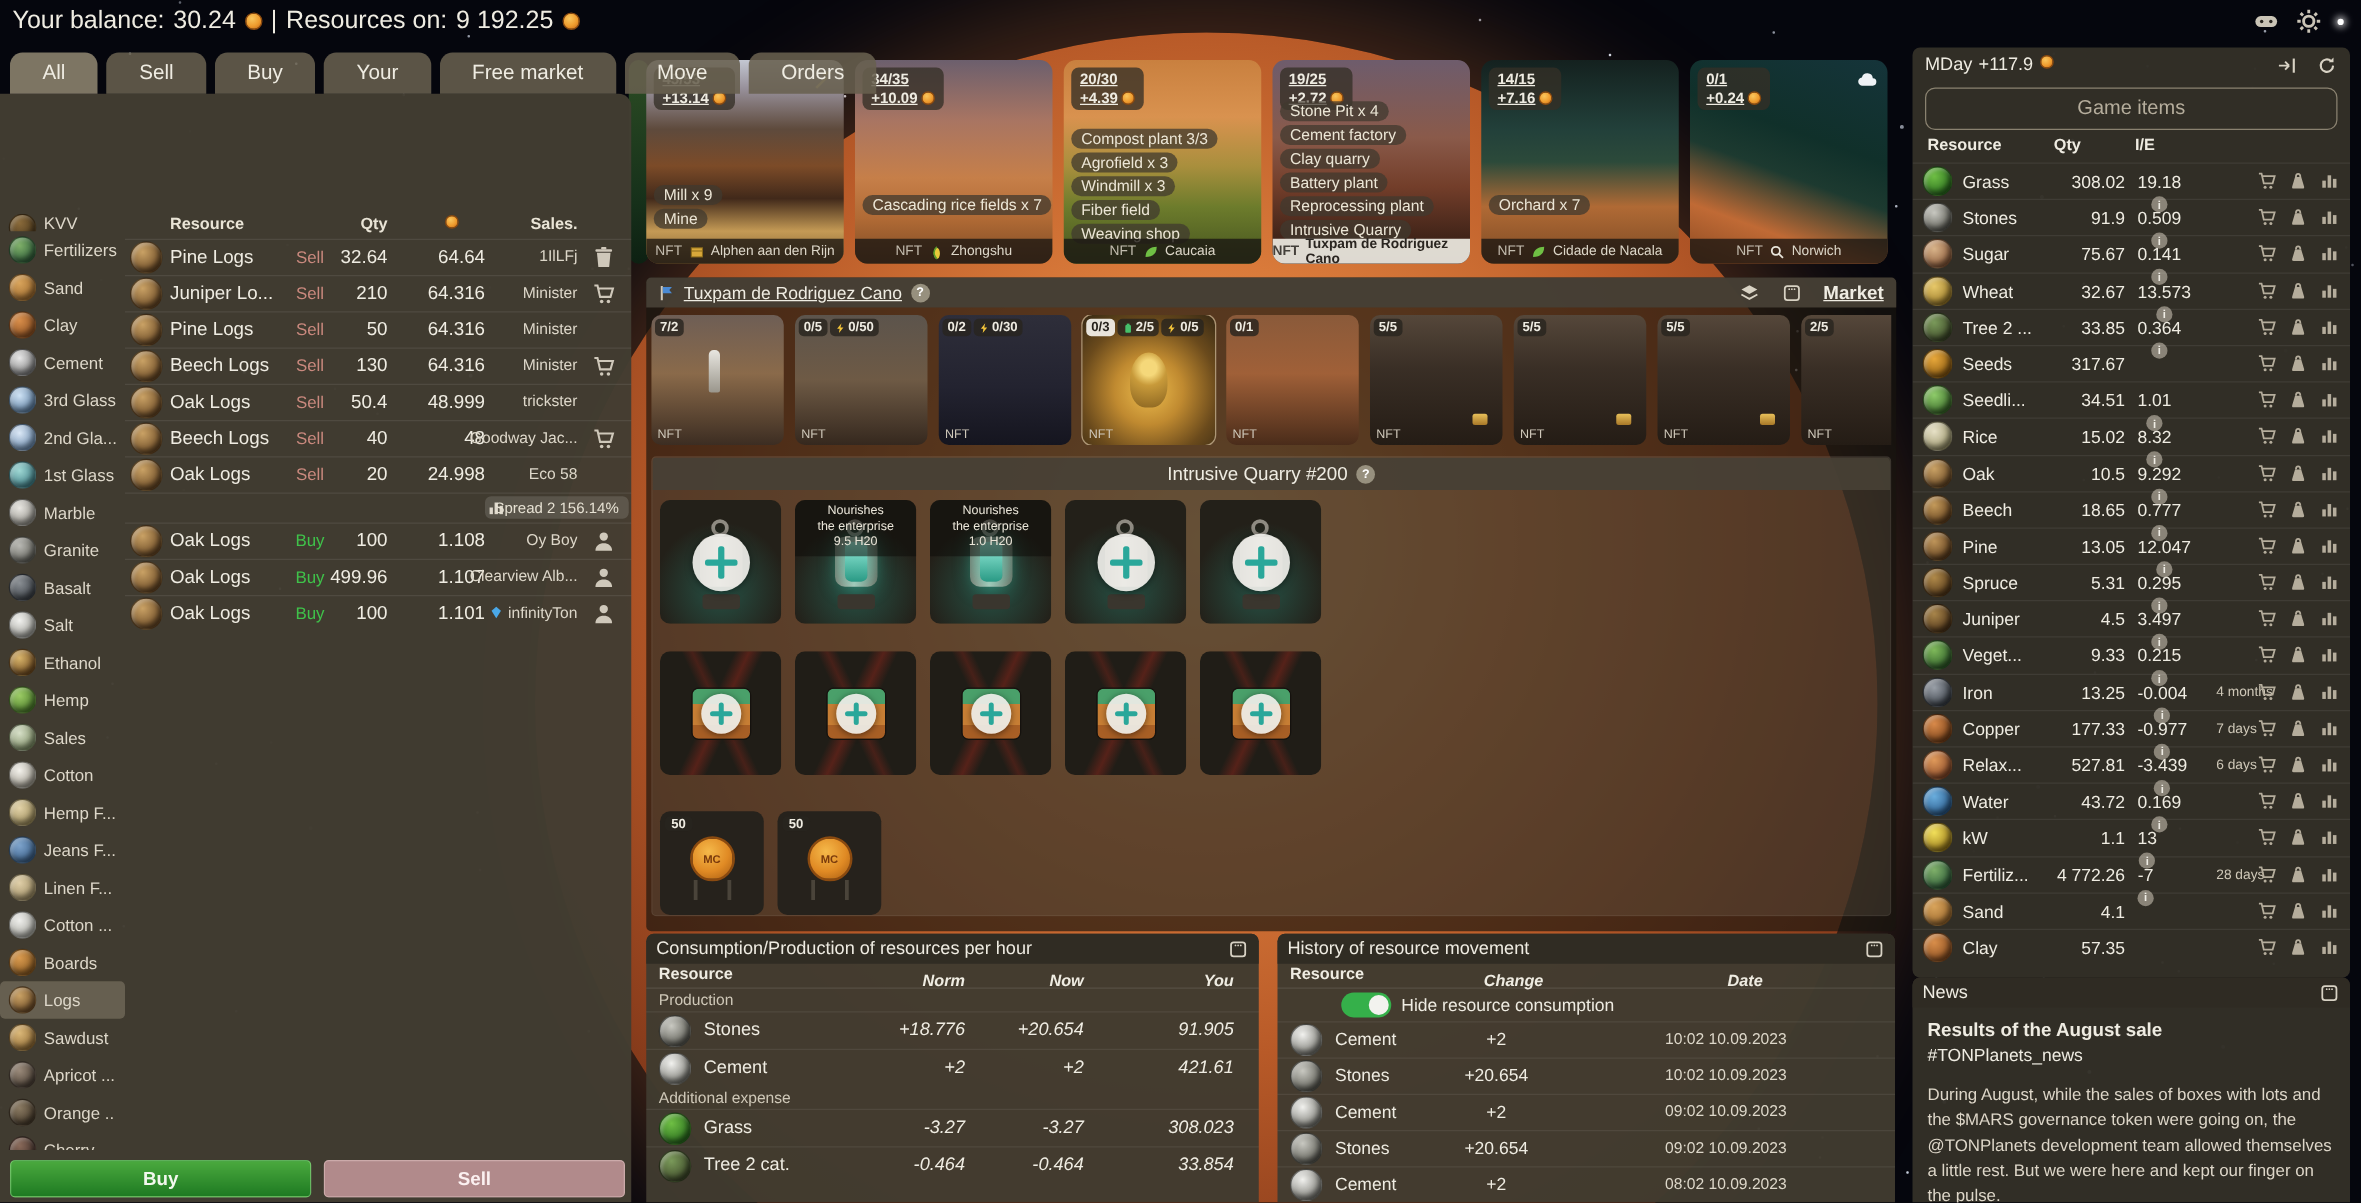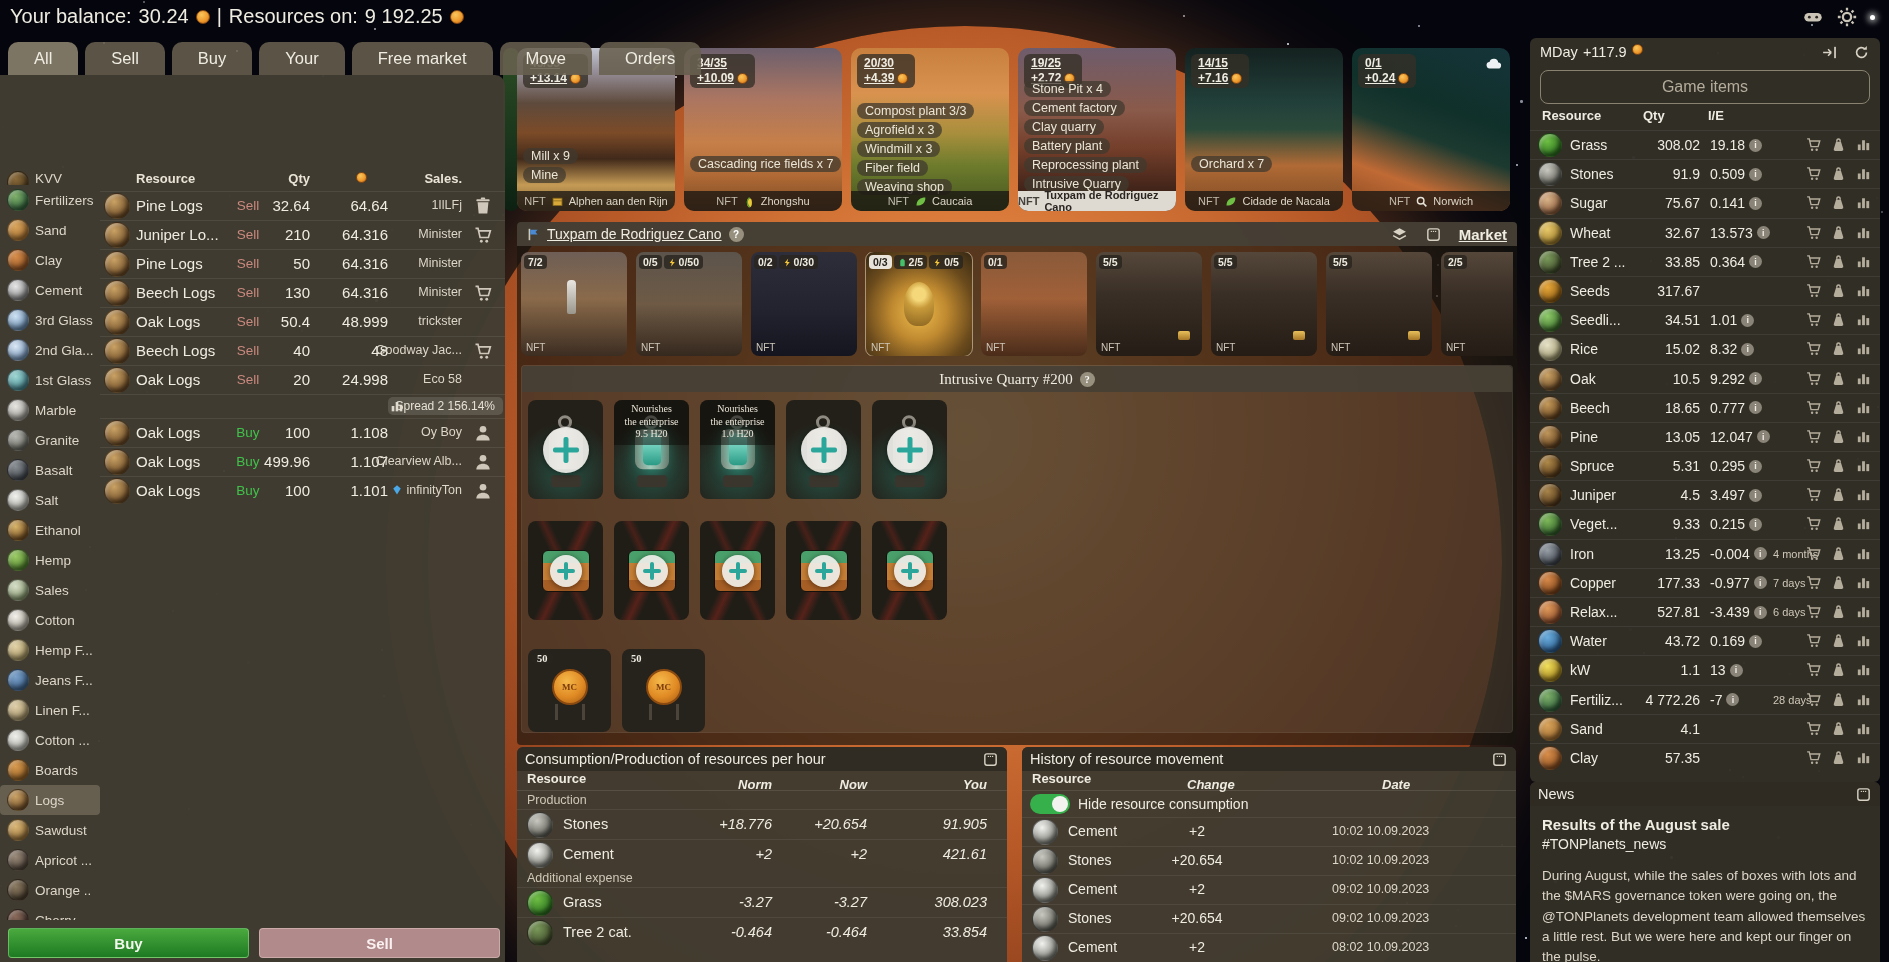--- a/index.html
+++ b/index.html
@@ -127,25 +127,25 @@
     background:radial-gradient(circle at 50% 28%, #f5d87a 0 18%, #c89a3a 40%, #8a6420 100%); border-radius:50% 50% 40% 40%; }
   .tb-badges { position:absolute; left:3px; top:3px; display:flex; gap:2px; }
   .tbadge { background:rgba(40,36,30,.82); border-radius:4px; padding:1px 4px; font-size:10.5px;
     font-weight:bold; display:flex; align-items:center; gap:2px; white-space:nowrap; }
   .tbadge.white { background:rgba(240,237,230,.95); color:#26221c; }
   .tbadge svg { width:9px; height:11px; }
   .tb-nft { position:absolute; left:5px; bottom:3px; font-size:10px; color:#cfc8ba; }
 
   
   #quarry { position:absolute; left:4px; top:143px; width:992px; height:368px;
-    background:rgba(142,130,108,.20); border:1px solid rgba(255,255,255,.06); border-radius:4px; overflow:hidden;font-family:Liberation Serif, serif; }
+    background:rgba(142,130,108,.20); border:1px solid rgba(255,255,255,.06); border-radius:4px; overflow:hidden; }
   #q-head { height:26px; background:rgba(70,64,53,.92); display:flex; align-items:center; justify-content:center;
     gap:7px; font-size:15px; border-radius:3px 3px 0 0; }
   .q-row { position:absolute; left:6px; display:flex; gap:11px; }
-  .slot { position:relative; width:75px; height:99px; border-radius:8px; overflow:hidden;
+  .slot { position:relative; width:97px; height:99px; border-radius:8px; overflow:hidden;
     background:radial-gradient(circle at 50% 72%, rgba(45,185,162,.32), rgba(22,19,15,0) 62%), #232019; }
   .slot-bat { background:
     linear-gradient(115deg, transparent 42%, rgba(210,45,30,.30) 50%, transparent 58%),
     linear-gradient(65deg, transparent 44%, rgba(210,45,30,.22) 50%, transparent 56%), #201d17; }
   .slot-sm { width:83px; height:83px; background:#26221c; }
   .drill { position:absolute; left:50%; top:50%; width:34px; height:58px; transform:translate(-50%,-46%); }
   .drill .hook { position:absolute; left:9px; top:-8px; width:14px; height:14px; border:3px solid #8f8b82; border-radius:50%; }
   .drill .body { position:absolute; left:0; top:6px; width:34px; height:40px; border-radius:8px;
     background:linear-gradient(90deg,#7c786e,#c8c4ba 45%,#6e6a60); }
   .drill .base { position:absolute; left:2px; bottom:-6px; width:30px; height:12px; background:#3a362e; border-radius:3px; }
@@ -181,21 +181,21 @@
     padding:0 8px; font-size:14.5px; border-radius:6px 6px 0 0; }
   .bp-head .sp { flex:1; }
   .colrow { position:relative; height:20px; font-size:13px; font-weight:bold; border-bottom:1px solid rgba(255,255,255,.1); }
   .seclab { height:18px; font-size:12.5px; color:#cfc8b8; padding:2px 0 0 10px; }
   .crow { position:relative; height:30px; border-top:1px solid rgba(255,255,255,.07); font-size:14.5px; }
   .crow .res-ic { left:10px; top:2px; }
   .crow .nm { position:absolute; left:46px; top:6px; }
   .r1 { position:absolute; top:6px;font-style:italic; } 
   #consumption .colrow .h0 { position:absolute; left:10px; }
   #consumption .h1 { right:235px; } #consumption .h2 { right:140px; } #consumption .h3 { right:20px; }
-  .togglerow { display:flex; align-items:center; gap:8px; height:26px; padding-left:8px; font-size:14px; }
+  .togglerow { display:flex; align-items:center; gap:8px; height:26px; padding-left:8px; font-size:14px;margin-left:43px; }
   .toggle { width:40px; height:20px; border-radius:10px; background:#35b04a; position:relative; flex:none; cursor:pointer; }
   .toggle::after { content:""; position:absolute; right:2px; top:2px; width:16px; height:16px; border-radius:50%; background:#f2f2ee; }
   #history .colrow .h0 { position:absolute; left:10px; }
   #history .h1 { position:absolute; left:165px; } #history .h2 { position:absolute; left:360px; }
   .hrow { position:relative; height:29px; border-top:1px solid rgba(255,255,255,.07); font-size:14px; }
   .hrow .res-ic { left:10px; top:1px; }
   .hrow .nm { position:absolute; left:46px; top:5px; }
   .hrow .chg { position:absolute; left:130px; width:90px; text-align:center; top:5px; }
   .hrow .dt { position:absolute; left:310px; top:6px; font-size:12.5px; color:#ddd7c9; }
 
@@ -205,21 +205,21 @@
   #rp-head { display:flex; padding:6px 10px 2px; font-size:14.5px; gap:5px; }
   #rp-head .sp { flex:1; }
   #gi-btn { margin:7px 10px 4px; height:34px; border:1.5px solid #8a8270; border-radius:8px;
     display:flex; align-items:center; justify-content:center; font-size:16px; color:#b5ad9c; cursor:pointer; }
   #rp-cols { position:relative; height:22px; font-size:13px; font-weight:bold; }
   #rp-cols .h0 { position:absolute; left:12px; } #rp-cols .h1 { position:absolute; left:113px; } #rp-cols .h2 { position:absolute; left:178px; }
   .rrow { position:relative; height:29.2px; border-top:1px solid rgba(255,255,255,.07); font-size:14px; }
   .rrow .res-ic { left:8px; top:2px; width:24px; height:24px; }
   .rrow .nm { position:absolute; left:40px; top:6px; width:72px; white-space:nowrap; overflow:hidden; text-overflow:ellipsis; }
   .rrow .qty { position:absolute; left:100px; width:70px; text-align:right; top:6px; }
-  .rrow .ie { position:absolute; left:180px; top:6px; display:flex; align-items:center; gap:4px; }
+  .rrow .ie { position:absolute; left:180px; top:6px; display:flex; align-items:center; gap:4px;flex-direction:column; }
   .rrow .time { position:absolute; left:243px; top:8px; font-size:11px; color:#cfc8b8; white-space:nowrap; }
   .rowics { position:absolute; right:8px; top:5px; display:flex; gap:8px; color:#b5ad9c; }
   .rowics span { width:17px; height:17px; }
   .rowics svg { width:100%; height:100%; }
   .info { width:13px; height:13px; border-radius:50%; background:#8a8478; color:#efece4; font-size:9px;
     font-weight:bold; display:inline-flex; align-items:center; justify-content:center; flex:none; }
 
   
   #news { left:1530px; top:782px; width:350px; height:180px; background:rgba(51,47,39,.97);
     border-radius:6px 6px 0 0; z-index:5; }

